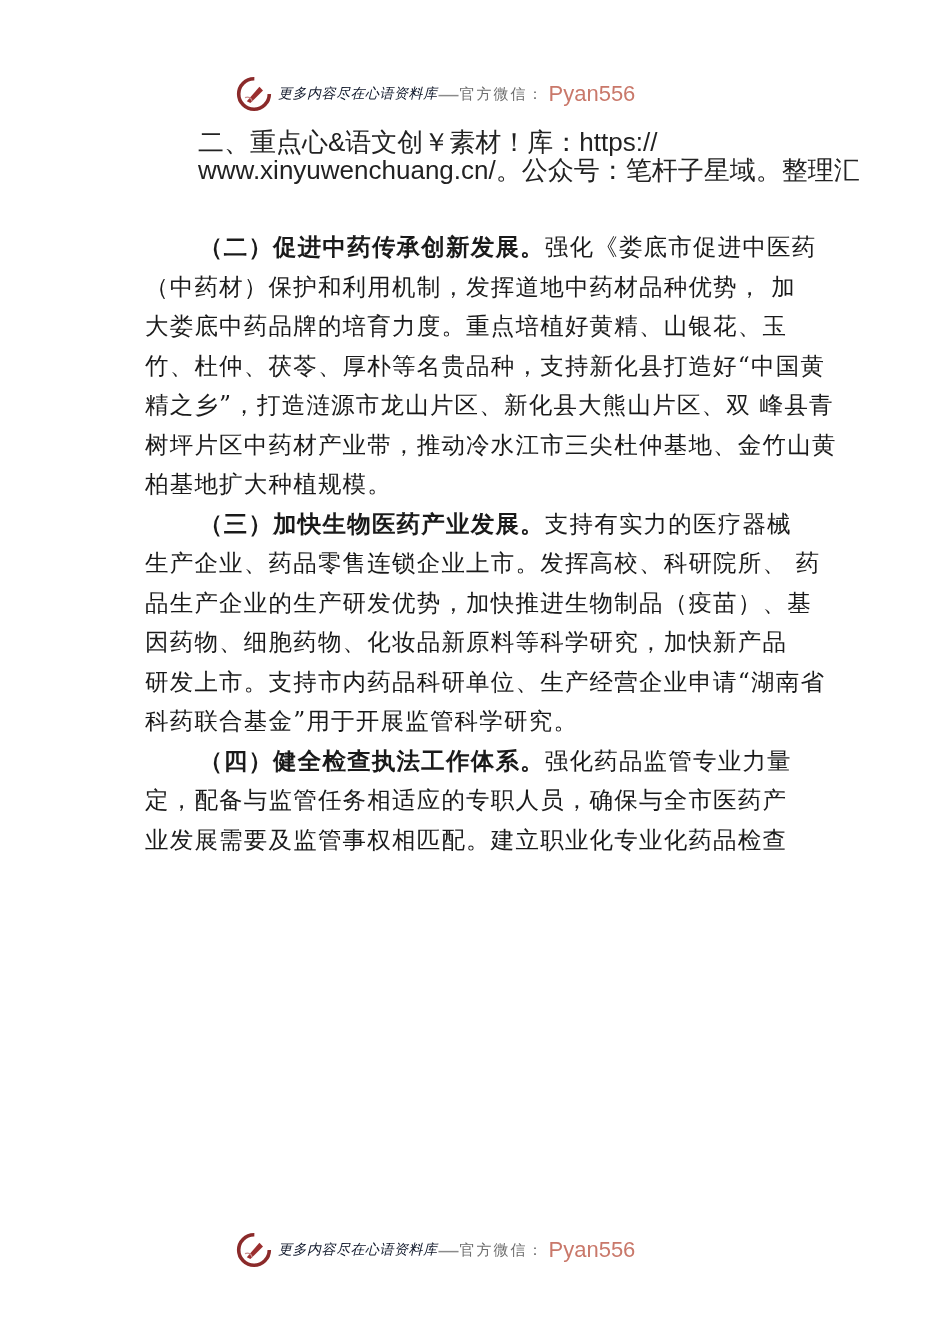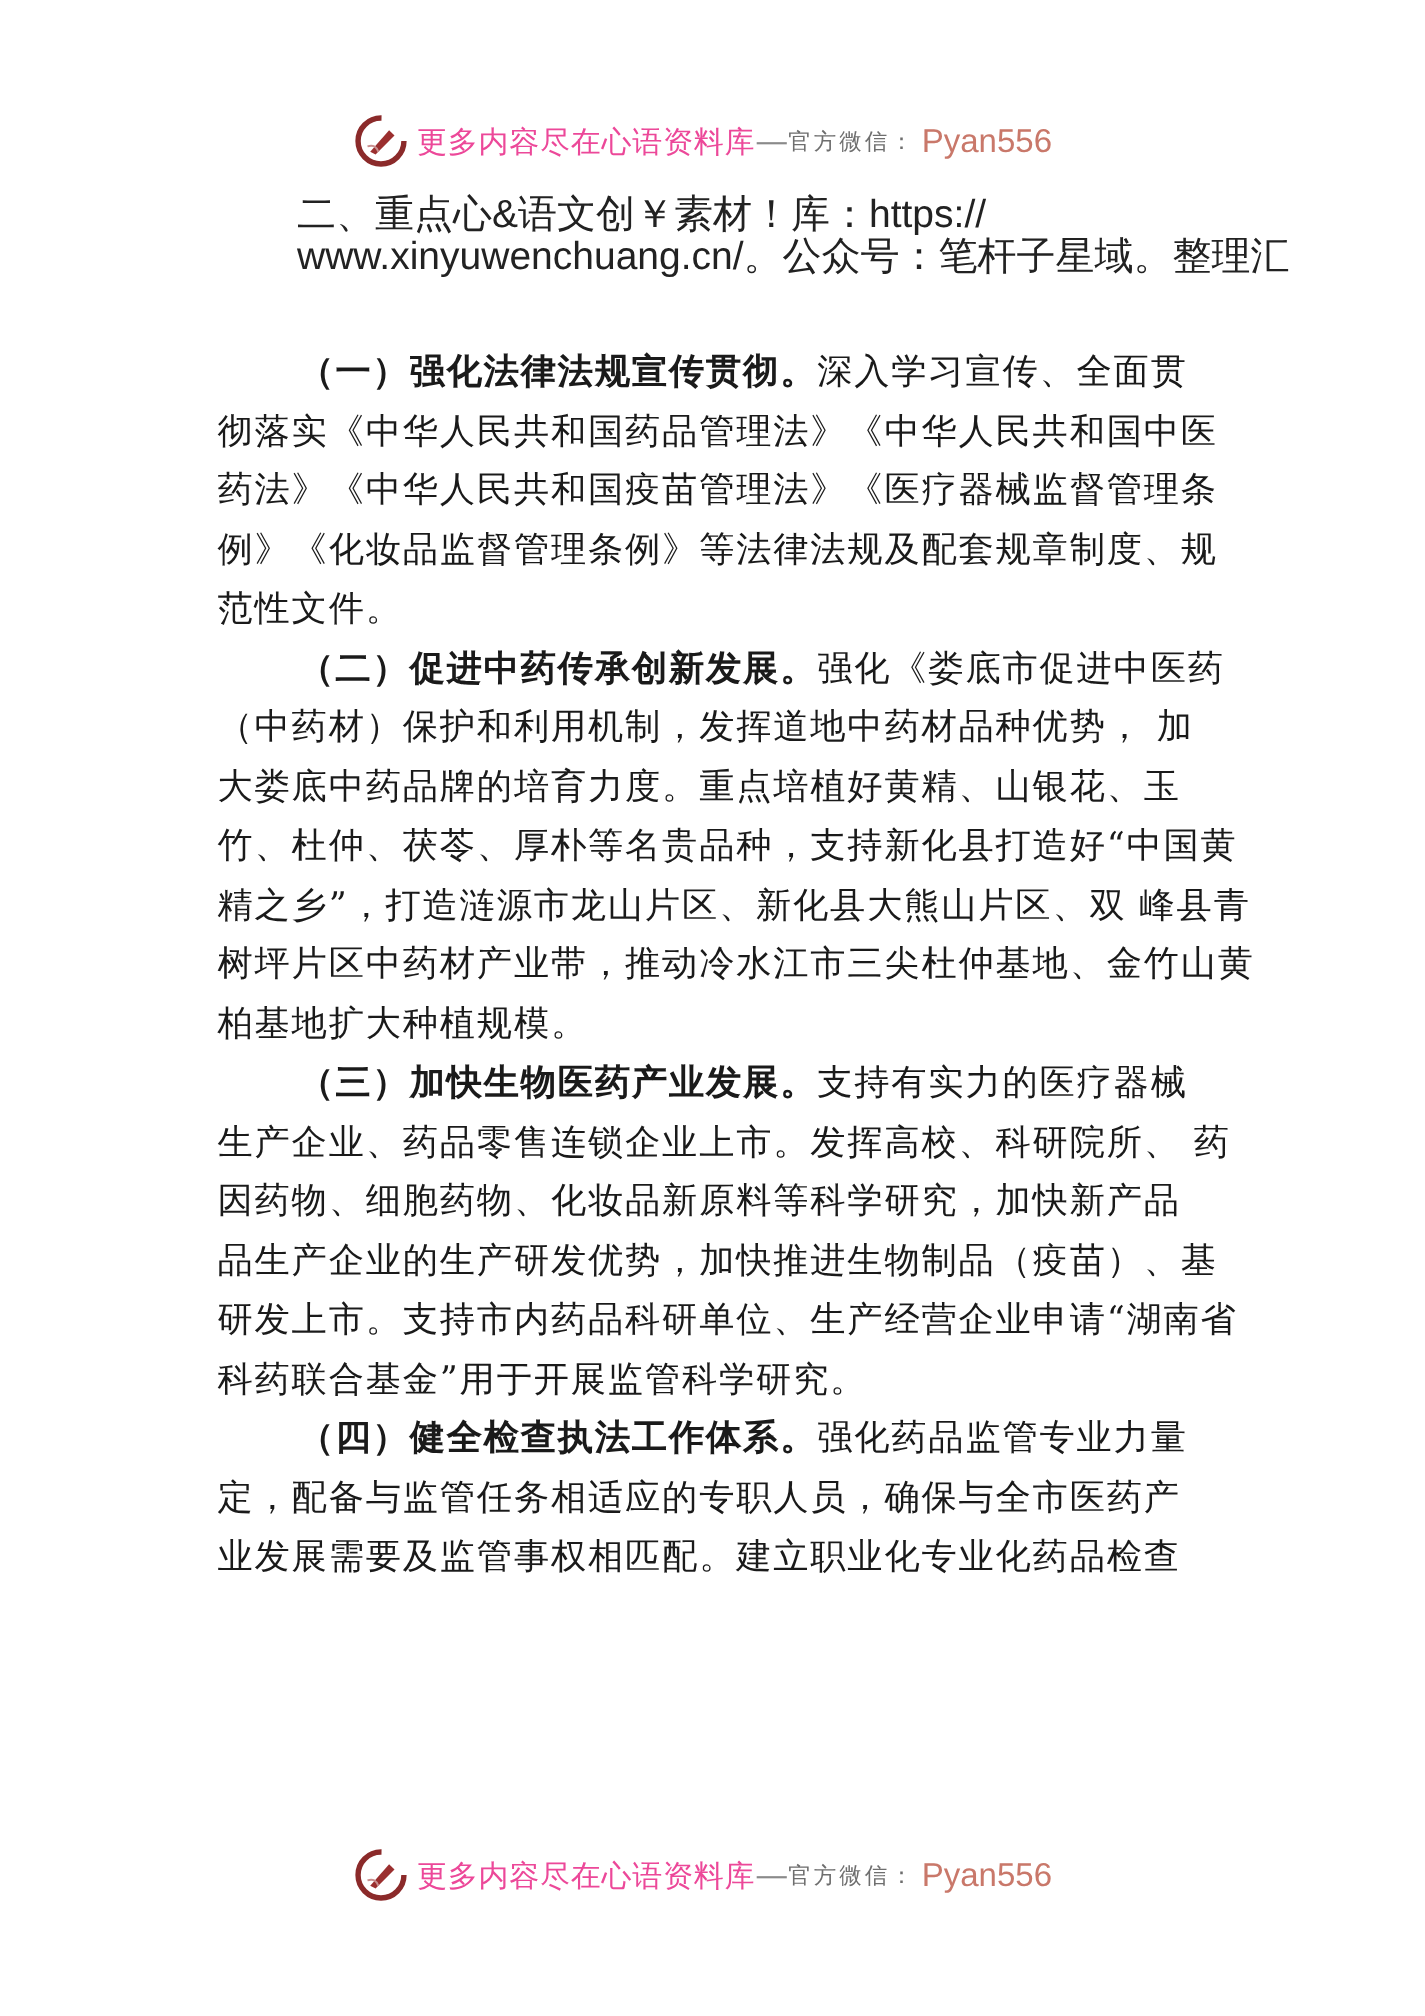--- a/index.html
+++ b/index.html
@@ -2,21 +2,21 @@
 <html><head>
 <meta charset="utf-8">
 <style>
   html, body { margin:0; padding:0; background:#ffffff; }
   body { width:950px; height:1344px; position:relative; overflow:hidden;
          font-family:"DejaVu Serif","Liberation Serif",serif; color:#1a1a1a; }
   .banner { position:absolute; left:236px; height:40px; display:flex; align-items:center; }
   .banner.top { top:74px; }
   .banner.bottom { top:1230px; }
   .logo { width:36px; height:36px; margin-right:6px; }
-  .banner-main { color:#ec4899; font-size:20px; font-family:"DejaVu Serif",serif; letter-spacing:0.5px; }
+  .banner-main { color:#0f172a; font-size:14px; font-family:"DejaVu Serif",serif; letter-spacing:0.5px;font-style:italic; }
   .banner-dash { color:#8a8a8a; font-size:22px; }
   .banner-side { color:#6e6e6e; font-size:15px; font-family:Liberation Sans, sans-serif; letter-spacing:2px; }
   .banner-id { color:#c9786a; font-size:22px; font-family:"Liberation Sans",sans-serif; margin-left:4px; }
 
   .heading { position:absolute; left:198px; top:128px; width:640px;
              font-size:26px; line-height:28px; color:#222;
              font-family:Liberation Sans, sans-serif; }
   .heading div { white-space:nowrap; }
 
   .body { position:absolute; left:145px; top:228px; width:690px; }
@@ -40,43 +40,36 @@
   <span class="banner-id">Pyan556</span>
 </div>
 
 <div class="heading">
   <div>二、重点心&amp;语文创￥素材！库：https://</div>
   <div>www.xinyuwenchuang.cn/。公众号：笔杆子星域。整理汇</div>
 </div>
 
 <div class="body">
 
-  <div class="para">
-    <span class="line indent"><span class="para-title">（一）强化法律法规宣传贯彻。</span><span>深入学习宣传、全面贯</span></span>
-    <span class="line">彻落实《中华人民共和国药品管理法》《中华人民共和国中医</span>
-    <span class="line">药法》《中华人民共和国疫苗管理法》《医疗器械监督管理条</span>
-    <span class="line">例》《化妆品监督管理条例》等法律法规及配套规章制度、规</span>
-    <span class="line">范性文件。</span>
-  </div>
 
   <div class="para">
     <span class="line indent"><span class="para-title">（二）促进中药传承创新发展。</span><span>强化《娄底市促进中医药</span></span>
     <span class="line">（中药材）保护和利用机制，发挥道地中药材品种优势， 加</span>
     <span class="line">大娄底中药品牌的培育力度。重点培植好黄精、山银花、玉</span>
     <span class="line">竹、杜仲、茯苓、厚朴等名贵品种，支持新化县打造好“中国黄</span>
     <span class="line">精之乡”，打造涟源市龙山片区、新化县大熊山片区、双 峰县青</span>
     <span class="line">树坪片区中药材产业带，推动冷水江市三尖杜仲基地、金竹山黄</span>
     <span class="line">柏基地扩大种植规模。</span>
   </div>
 
   <div class="para">
     <span class="line indent"><span class="para-title">（三）加快生物医药产业发展。</span><span>支持有实力的医疗器械</span></span>
     <span class="line">生产企业、药品零售连锁企业上市。发挥高校、科研院所、 药</span>
+    <span class="line">品生产企业的生产研发优势，加快推进生物制品（疫苗）、基</span>
     <span class="line">因药物、细胞药物、化妆品新原料等科学研究，加快新产品</span>
-    <span class="line">品生产企业的生产研发优势，加快推进生物制品（疫苗）、基</span>
     <span class="line">研发上市。支持市内药品科研单位、生产经营企业申请“湖南省</span>
     <span class="line">科药联合基金”用于开展监管科学研究。</span>
   </div>
 
   <div class="para">
     <span class="line indent"><span class="para-title">（四）健全检查执法工作体系。</span><span>强化药品监管专业力量</span></span>
     <span class="line">定，配备与监管任务相适应的专职人员，确保与全市医药产</span>
     <span class="line">业发展需要及监管事权相匹配。建立职业化专业化药品检查</span>
   </div>
 </div>

